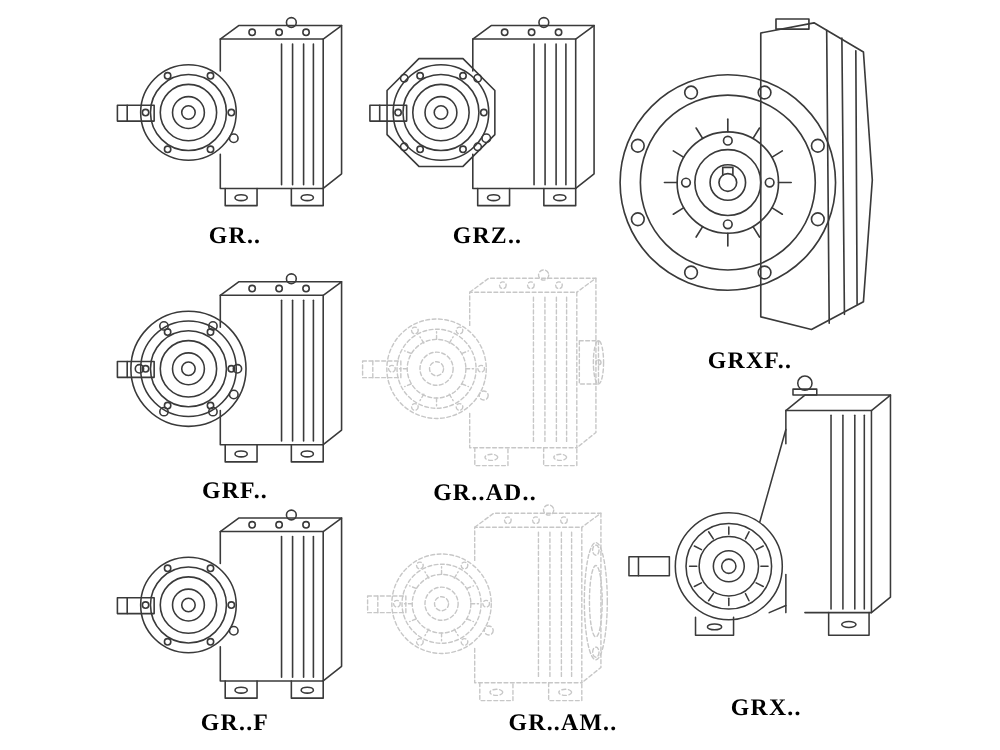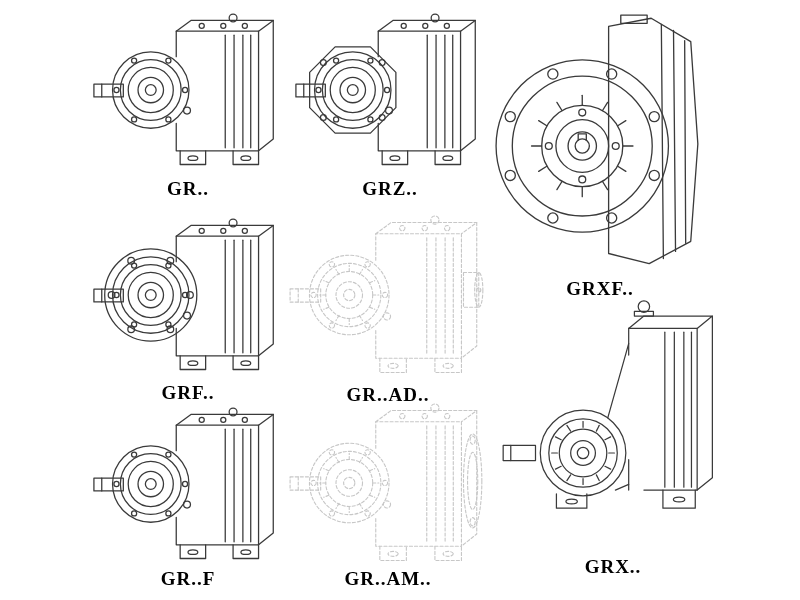--- a/index.html
+++ b/index.html
@@ -178,21 +178,21 @@
 
   <figure class="fig" style="left:282px; top:210px; width:212px;">
     <svg class="draw ghost" width="204" height="172" viewBox="0 0 200 158">
       <use href="#g-side"></use>
       <use href="#g-teeth"></use>
       <use href="#g-adapter"></use>
     </svg>
     <figcaption class="lbl">GR..AD..</figcaption>
   </figure>
 
-  <figure class="fig" style="left:282px; top:402px; width:212px;">
+  <figure class="fig" style="left:282px; top:402px; width:212px;align-items:flex-end;">
     <svg class="draw ghost" width="204" height="164" viewBox="0 0 200 158">
       <use href="#g-side"></use>
       <use href="#g-teeth"></use>
       <use href="#g-am-flange"></use>
     </svg>
     <figcaption class="lbl">GR..AM..</figcaption>
   </figure>
 
   <figure class="fig" style="left:494px; top:298px; width:238px;">
     <svg class="draw" width="230" height="252" viewBox="0 0 235 265">

